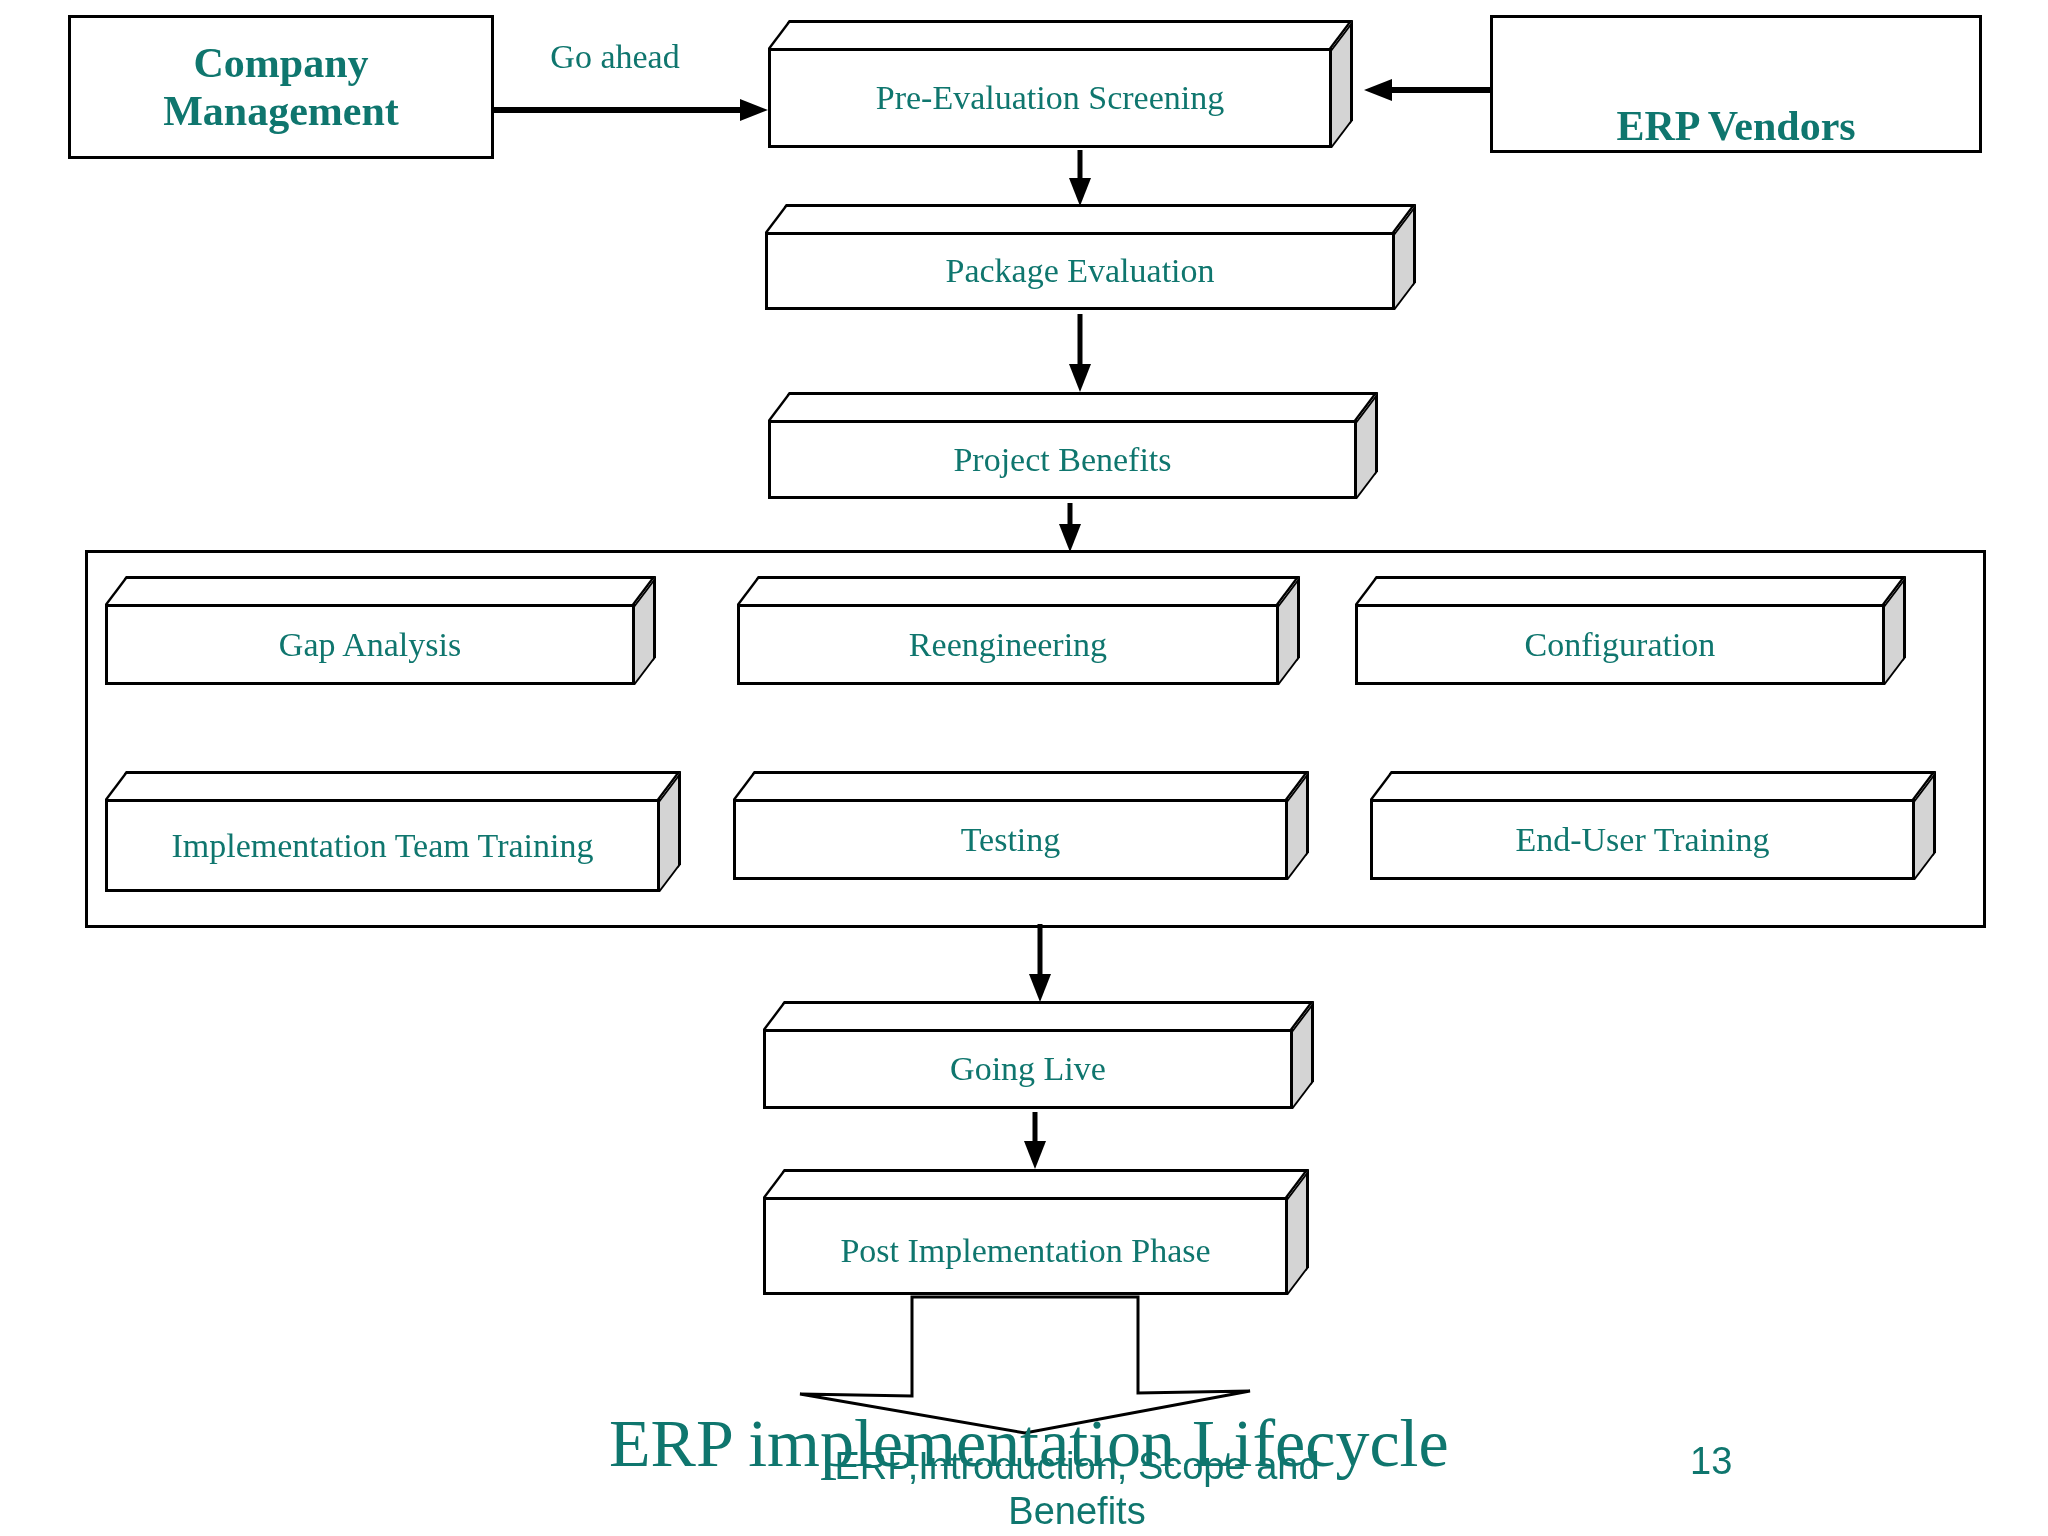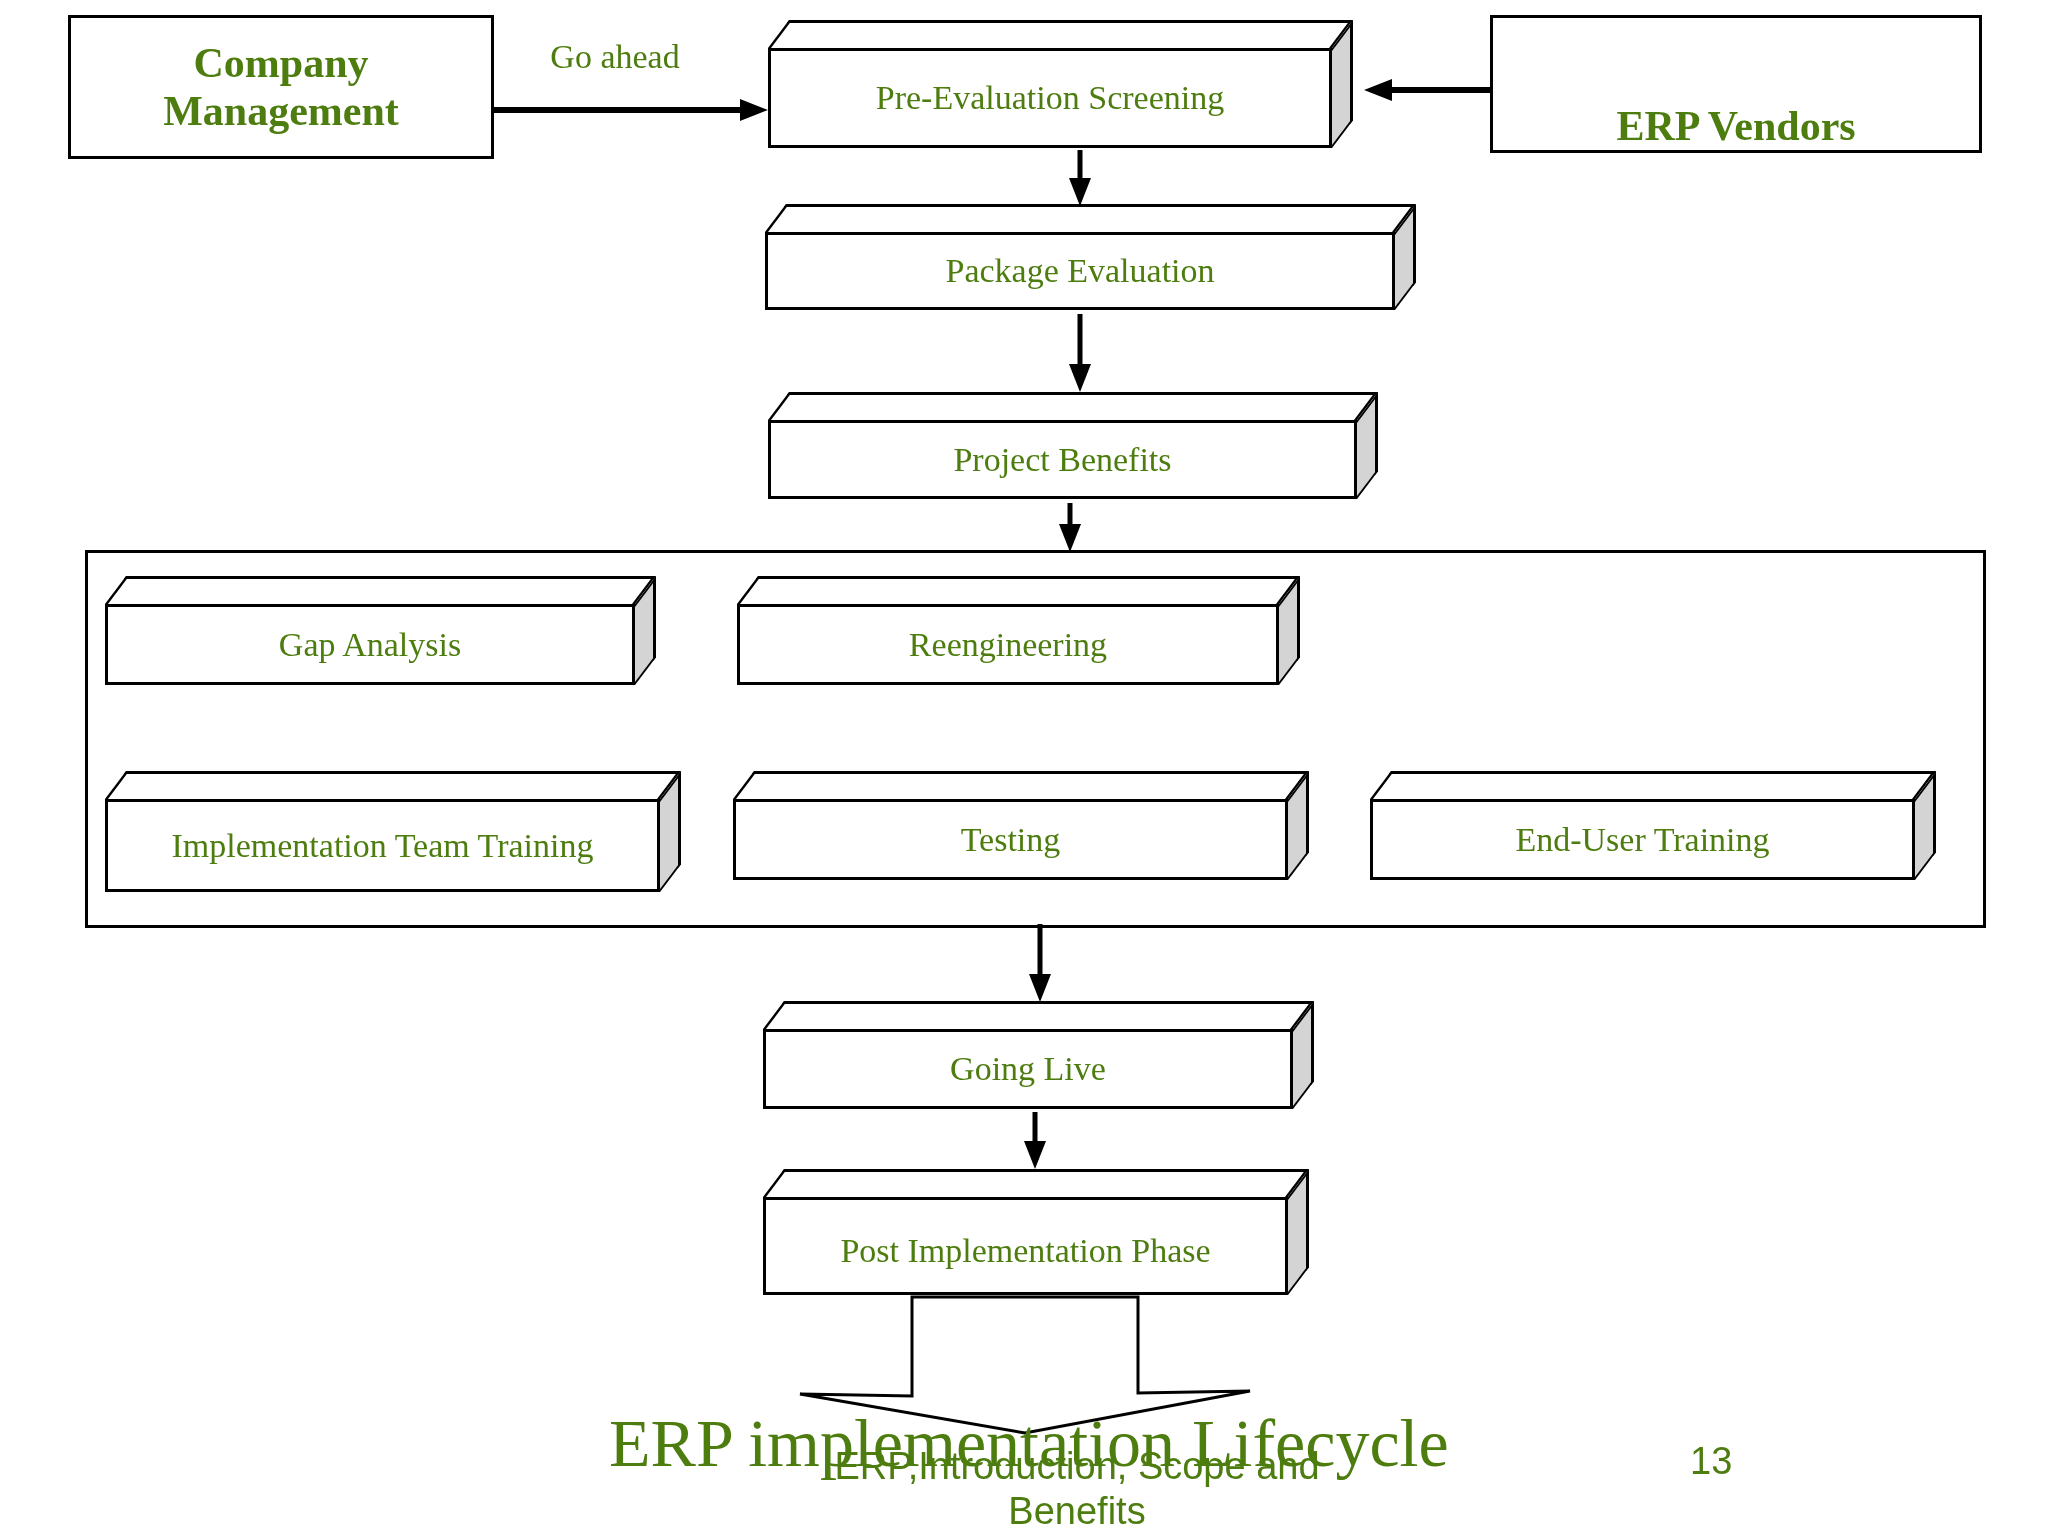--- a/index.html
+++ b/index.html
@@ -1,17 +1,17 @@
 <!DOCTYPE html>
 <html><head>
 <meta charset="utf-8">
 <style>
   html,body{margin:0;padding:0;background:#ffffff;}
   #canvas{position:relative;width:2048px;height:1536px;background:#ffffff;overflow:hidden;
-          font-family:"Liberation Serif","DejaVu Serif",serif;color:#4d7c0f;}
+          font-family:"Liberation Serif","DejaVu Serif",serif;color:#0f766e;}
   svg.connectors{position:absolute;left:0;top:0;z-index:1;}
   
   .flatbox{position:absolute;background:#fff;border:3px solid #000;z-index:2;
            display:flex;align-items:center;justify-content:center;text-align:center;
            font-weight:bold;font-size:42px;line-height:1.15;}
   
   .b3d{position:absolute;z-index:2;}
   .b3d-front{position:absolute;left:0;top:0;width:100%;height:100%;background:#fff;
              border:3px solid #000;display:flex;align-items:center;justify-content:center;
              text-align:center;font-size:34px;z-index:2;box-sizing:border-box;}
@@ -131,20 +131,27 @@
   </div>
 
   <div class="b3d" id="b3d-re">
     <div class="b3d-top"></div>
     <div class="b3d-side"></div>
     <div class="b3d-front">
       <span>Reengineering</span>
     </div>
   </div>
 
+  <div class="b3d" id="b3d-cf">
+    <div class="b3d-top"></div>
+    <div class="b3d-side"></div>
+    <div class="b3d-front">
+      <span>Configuration</span>
+    </div>
+  </div>
 
   <div class="b3d" id="b3d-itt">
     <div class="b3d-top"></div>
     <div class="b3d-side"></div>
     <div class="b3d-front">
       <span>Implementation Team Training</span>
     </div>
   </div>
 
   <div class="b3d" id="b3d-ts">

